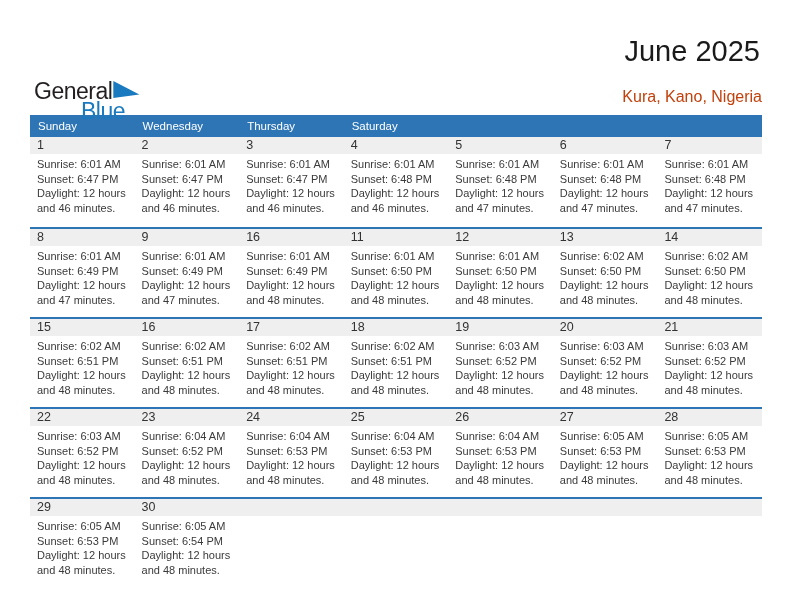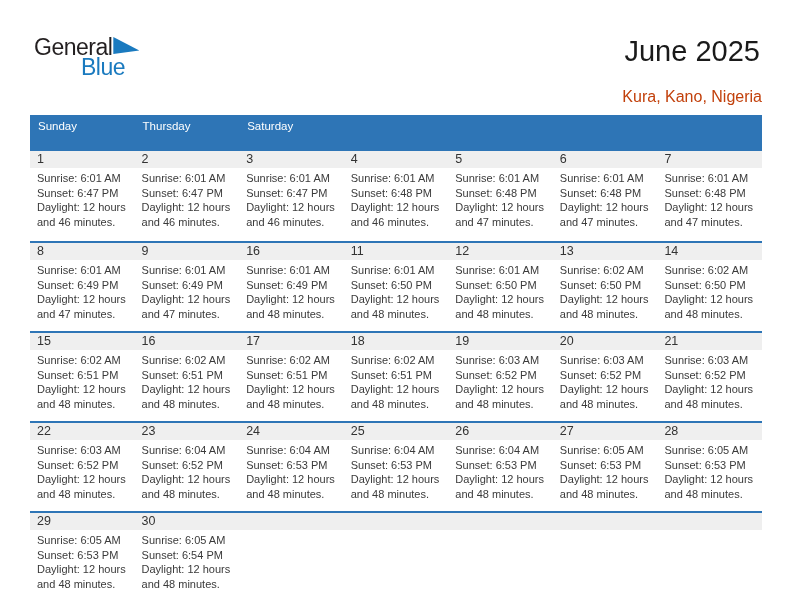--- a/index.html
+++ b/index.html
@@ -7,35 +7,35 @@
     width:792px; height:612px;
     background:#ffffff;
     font-family:"Liberation Sans", sans-serif;
     position:relative; overflow:hidden;
     --header-blue:#2E75B6; --band-gray:#EFEFEF; --logo-blue:#1A7ABF;
   }
   .page { padding:0 30px; }
 
   
   .top { display:flex; justify-content:space-between; align-items:flex-start; padding-top:36px; height:66px; }
-  .logo { padding-left:4px; line-height:1; }
+  .logo { padding-left:4px; line-height:1;margin-top:44px; }
   .logo-top { display:flex; align-items:flex-start; }
   .logo-general { font-size:23px; color:#231f20; letter-spacing:-0.5px; }
   .logo-triangle { width:26px; height:17px; margin-left:1px; margin-top:1px;
     background:var(--logo-blue); clip-path:polygon(0 0, 100% 80%, 0 100%); }
   .logo-blue-text { font-size:23px; color:var(--logo-blue); letter-spacing:-0.5px; margin-left:47px; margin-top:-3px; }
   .title-block { text-align:center; }
   .cal-title { font-size:29px; color:#1a1a1a; font-weight:normal; margin:0; line-height:1.1; }
   .cal-location { font-size:16px; color:#c2410c; margin-top:20px; }
 
   
   .calendar { margin-top:13px; }
   .weekday-row {
     display:grid; grid-template-columns:repeat(7,1fr);
-    background:var(--header-blue); height:36px;
+    background:var(--header-blue); height:22px;
   }
   .weekday-cell { color:#ffffff; font-size:11.5px; line-height:22px; padding-left:8px; }
 
   .week-row { display:grid; grid-template-columns:repeat(7,1fr); height:90px; }
   .week-row.sep { border-top:2px solid var(--header-blue); height:88px; }
   .day-num {
     background:var(--band-gray); height:17px; line-height:17px;
     font-size:12.5px; color:#333333; padding-left:7px;
   }
   .day-info { padding:3px 2px 0 7px; font-size:11px; line-height:14.6px; color:#3a3a3a; }
@@ -55,20 +55,21 @@
     </div>
     <div class="title-block">
       <div class="cal-title">June 2025</div>
       <div class="cal-location">Kura, Kano, Nigeria</div>
     </div>
   </div>
 
   <div class="calendar">
     <div class="weekday-row">
       <div class="weekday-cell">Sunday</div>
+      <div class="weekday-cell">Wednesday</div>
       <div class="weekday-cell">Thursday</div>
       <div class="weekday-cell">Saturday</div>
     </div>
     <div id="calendar-body">
         <div class="week-row">
           <div class="day-cell">
             <div class="day-num">1</div>
             <div class="day-info">
               <div>Sunrise: 6:01 AM</div>
               <div>Sunset: 6:47 PM</div>

